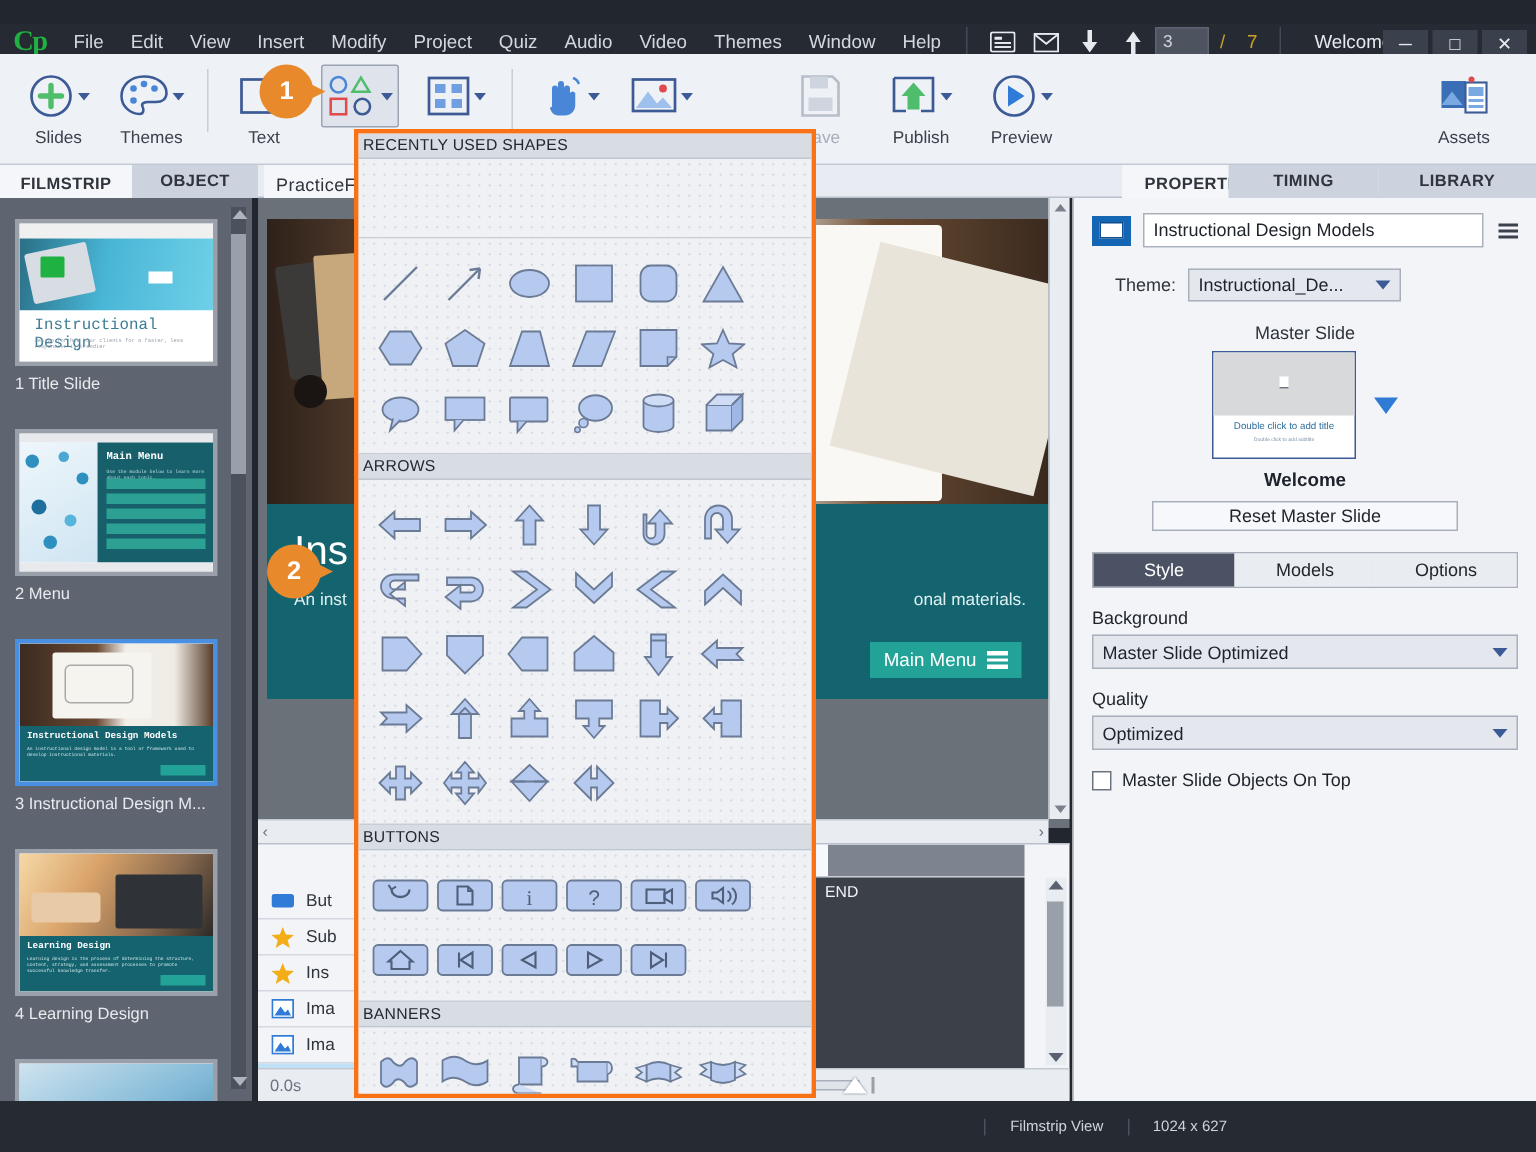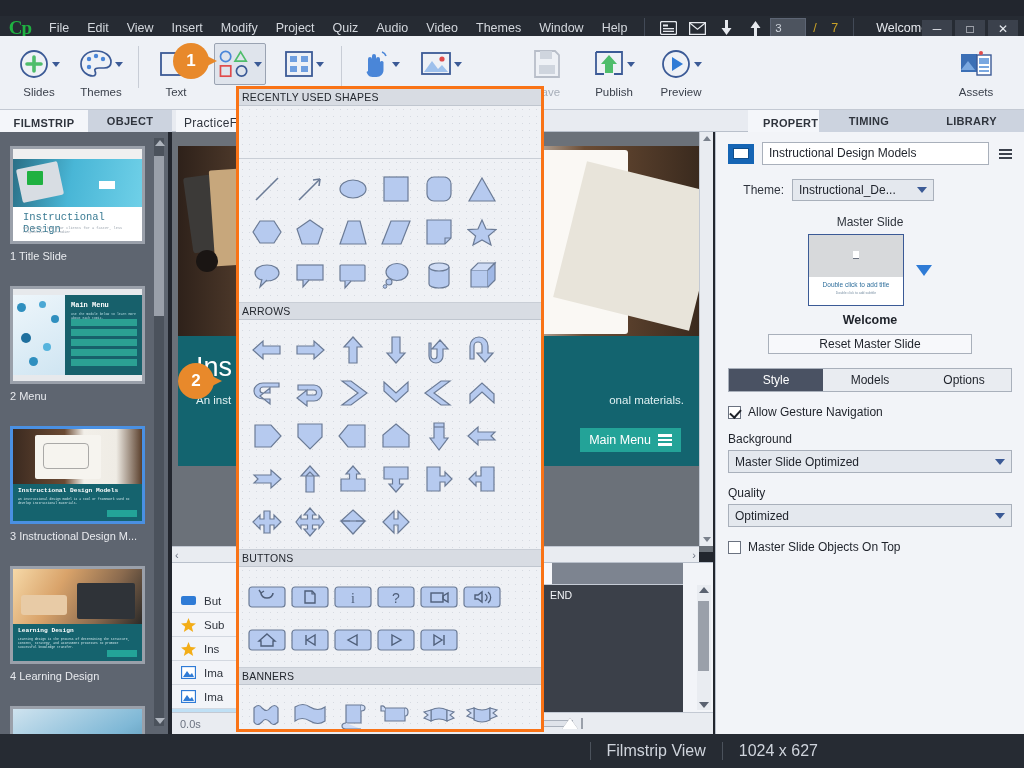--- a/index.html
+++ b/index.html
@@ -238,21 +238,21 @@
     border-top: 8px solid transparent; border-bottom: 8px solid transparent;
     border-left: 16px solid #e8892b;
   }
 
   
   .statusbar {
     position: absolute; left: 0; top: 734px; width: 1024px; height: 34px;
     background: #262b33; display: flex; align-items: center; justify-content: flex-end;
     padding-right: 190px; gap: 0;
   }
-  .sb-cell { font-size: 16px; color: #cfd4dc; padding: 0 16px; border-left: 1px solid #4b525c; }
+  .sb-cell { font-size: 10px; color: #cfd4dc; padding: 0 16px; border-left: 1px solid #4b525c; }
 </style>
 </head>
 <body>
 
 <div id="app">
 
   <div class="titlebar">
     <div class="cp-logo">Cp</div>
     <div class="menu-items">
       <div class="menu-item">File</div>
@@ -691,24 +691,20 @@
     </div>
     <div class="welcome">Welcome</div>
     <div class="reset-btn">Reset Master Slide</div>
 
     <div class="seg">
       <div class="on">Style</div>
       <div>Models</div>
       <div>Options</div>
     </div>
 
-    <div class="chk-row">
-      <span class="chkbox on"></span>
-      <span>Allow Gesture Navigation</span>
-    </div>
 
     <div class="fld-label">Background</div>
     <div class="combo fld-combo">
       <span class="cv">Master Slide Optimized</span>
       <span class="tri-dn"></span>
     </div>
 
     <div class="fld-label">Quality</div>
     <div class="combo fld-combo">
       <span class="cv">Optimized</span>

